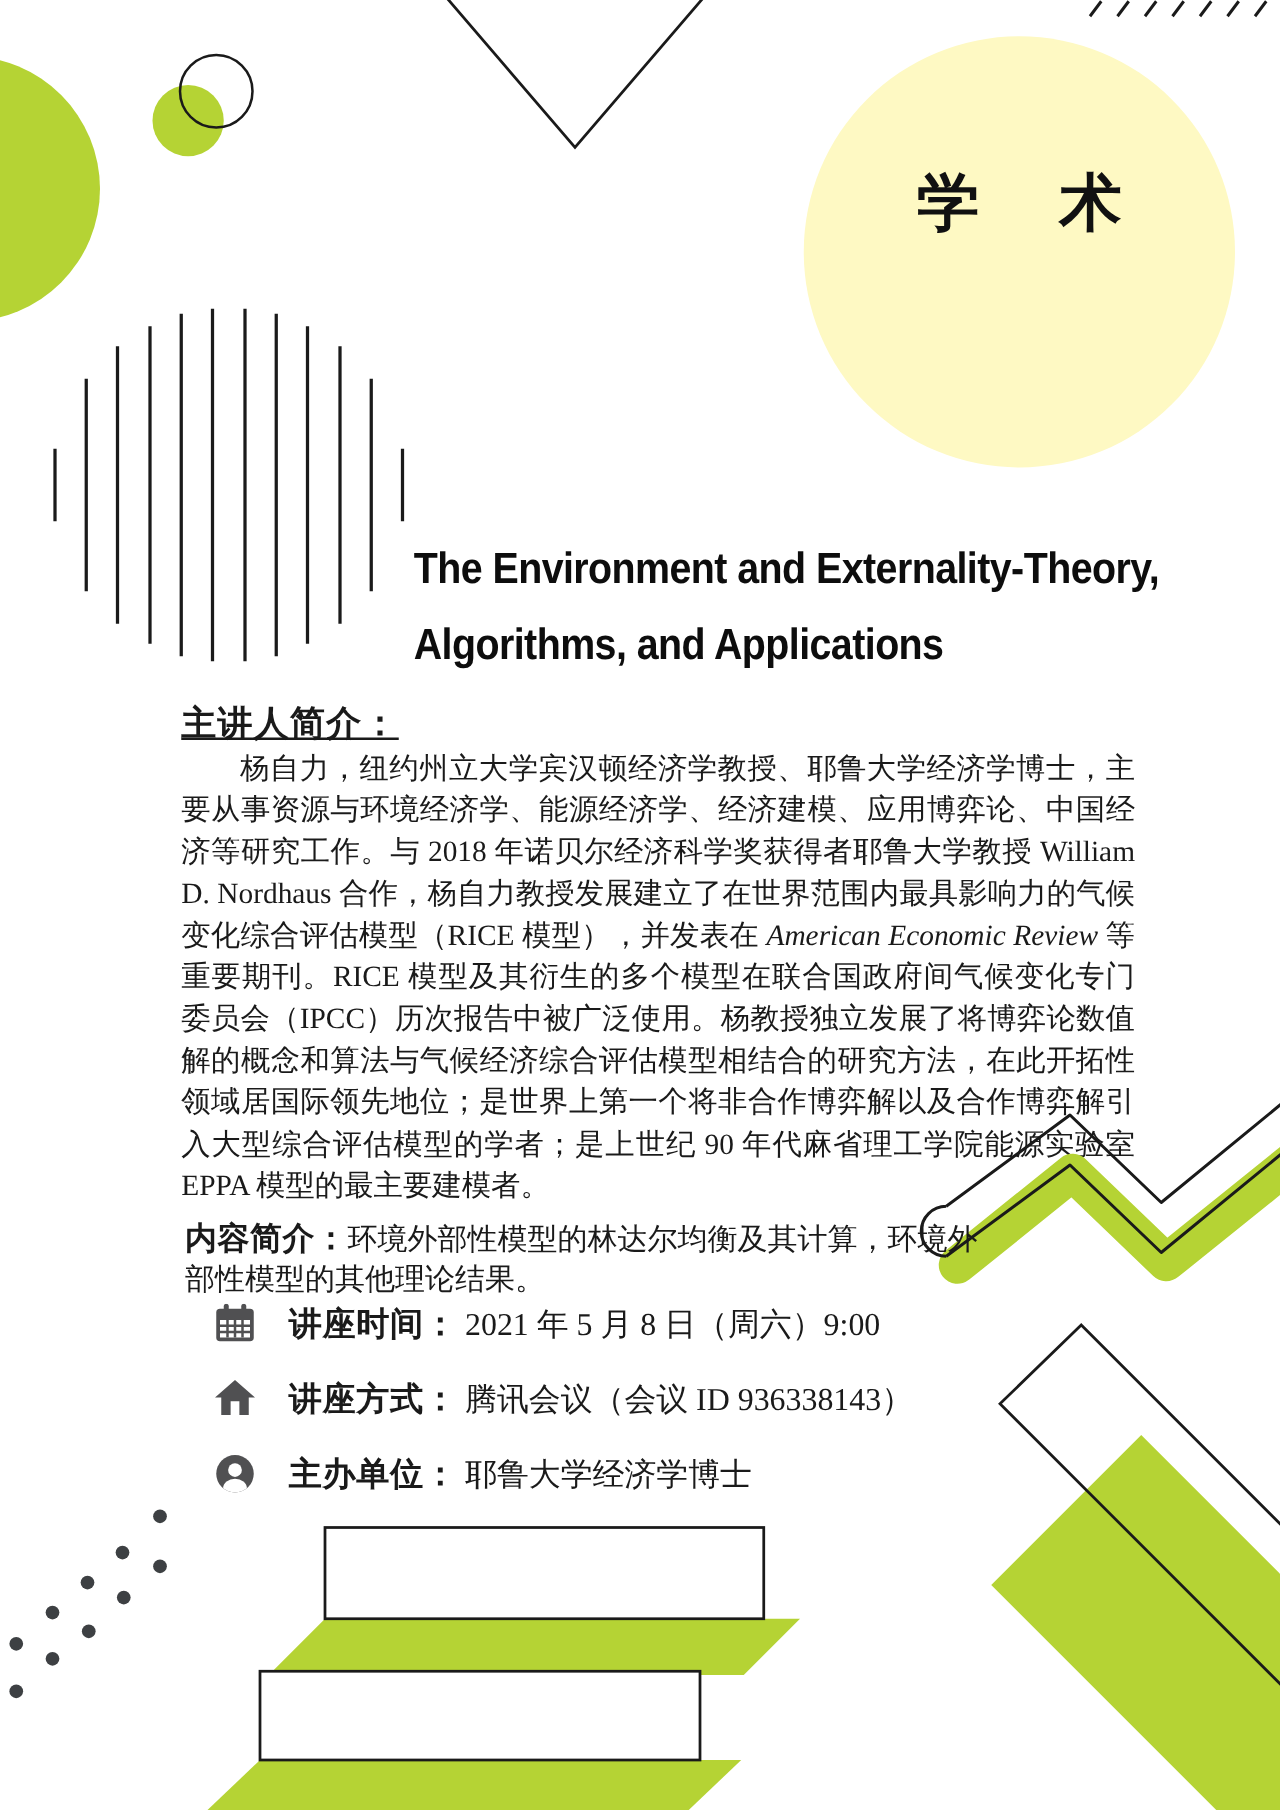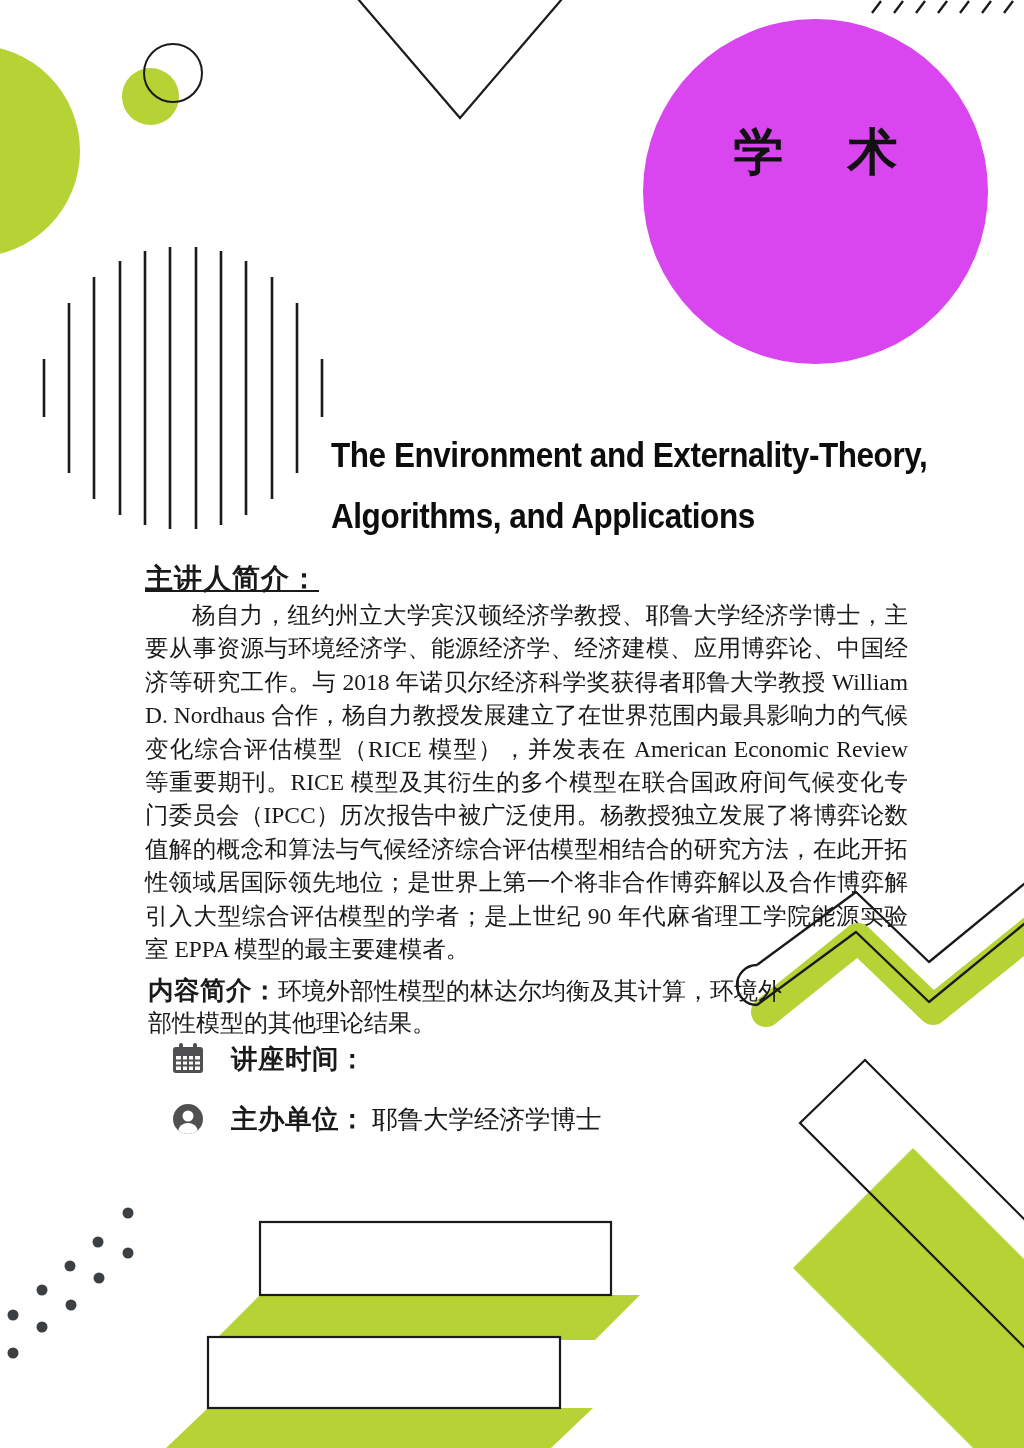--- a/index.html
+++ b/index.html
@@ -6,37 +6,37 @@
   .poster{position:relative;width:1024px;height:1448px;background:#ffffff;overflow:hidden;
           font-family:"Liberation Serif","DejaVu Serif",serif;color:#1a1a1a;}
   .abs{position:absolute;}
 
   
   .big-left-circle{left:-132px;top:45px;width:212px;height:212px;border-radius:50%;background:#b5d334;}
   .small-green-circle{left:122px;top:68px;width:57px;height:57px;border-radius:50%;background:#b5d334;}
   .ring-circle{left:143px;top:43px;width:56px;height:56px;border-radius:50%;border:2px solid #1a1a1a;background:transparent;}
 
   
-  .badge-circle{left:643px;top:19px;width:345px;height:345px;border-radius:50%;background:#d946ef;}
+  .badge-circle{left:643px;top:29px;width:345px;height:345px;border-radius:50%;background:#fef9c3;}
   .badge-text{position:absolute;width:100%;text-align:center;
               font-family:"Liberation Sans","DejaVu Sans",sans-serif;font-weight:900;
               font-size:50px;color:#111;letter-spacing:0.5em;text-indent:0.5em;white-space:nowrap;}
   .badge-line1{top:100px;}
   .badge-line2{top:205px;}
 
   
   .title-block{left:331px;top:424px;font-family:"Liberation Sans","DejaVu Sans",sans-serif;
                font-weight:800;font-size:35px;color:#0d0d0d;line-height:61px;white-space:nowrap;
                transform:scaleX(0.9);transform-origin:left top;letter-spacing:-0.5px;}
 
   
   .speaker-heading{left:145px;top:560px;font-size:28px;font-weight:bold;letter-spacing:1px;text-decoration:underline;}
   .speaker-para{left:145px;top:599px;width:763px;font-size:23.5px;line-height:33.4px;
                 text-align:justify;text-indent:2em;}
-  .speaker-para .it{}
+  .speaker-para .it{font-style:italic;}
 
   
   .summary-block{left:148px;top:947px;width:656px;font-size:24px;line-height:31.5px;margin-top:28px;}
   .summary-heading{font-weight:bold;font-size:25.5px;letter-spacing:0.5px;}
 
   
   .details{left:172px;top:1036px;display:flex;flex-direction:column;}
   .detail-row{display:flex;align-items:center;height:46px;margin-bottom:14px;white-space:nowrap;}
   .detail-icon{width:32px;height:32px;margin-right:27px;flex:0 0 32px;}
   .detail-label{font-weight:bold;font-size:26.5px;letter-spacing:0.5px;}
@@ -112,22 +112,31 @@
         <rect x="4" y="13" width="24" height="14" fill="#ffffff"></rect>
         <g stroke="#505052" stroke-width="2">
           <line x1="4" y1="17.5" x2="28" y2="17.5"></line>
           <line x1="4" y1="22.5" x2="28" y2="22.5"></line>
           <line x1="10" y1="13" x2="10" y2="27"></line>
           <line x1="16" y1="13" x2="16" y2="27"></line>
           <line x1="22" y1="13" x2="22" y2="27"></line>
         </g>
       </svg>
       <span class="detail-label">讲座时间：</span>
+      <span class="detail-value">2021 年 5 月 8 日（周六）9:00</span>
     </div>
 
+    <div class="detail-row">
+      <svg class="detail-icon" viewBox="0 0 32 32">
+        <polygon points="16,1 0,15 5,15 5,29 27,29 27,15 32,15" fill="#505052"></polygon>
+        <rect x="12.5" y="18" width="7" height="11" fill="#ffffff"></rect>
+      </svg>
+      <span class="detail-label">讲座方式：</span>
+      <span class="detail-value">腾讯会议（会议 ID 936338143）</span>
+    </div>
 
     <div class="detail-row">
       <svg class="detail-icon" viewBox="0 0 32 32">
         <defs>
             <clipPath id="pc">
               <circle cx="16" cy="16" r="15"></circle>
             </clipPath>
           </defs>
         <circle cx="16" cy="16" r="15" fill="#505052"></circle>
         <g clip-path="url(#pc)">

